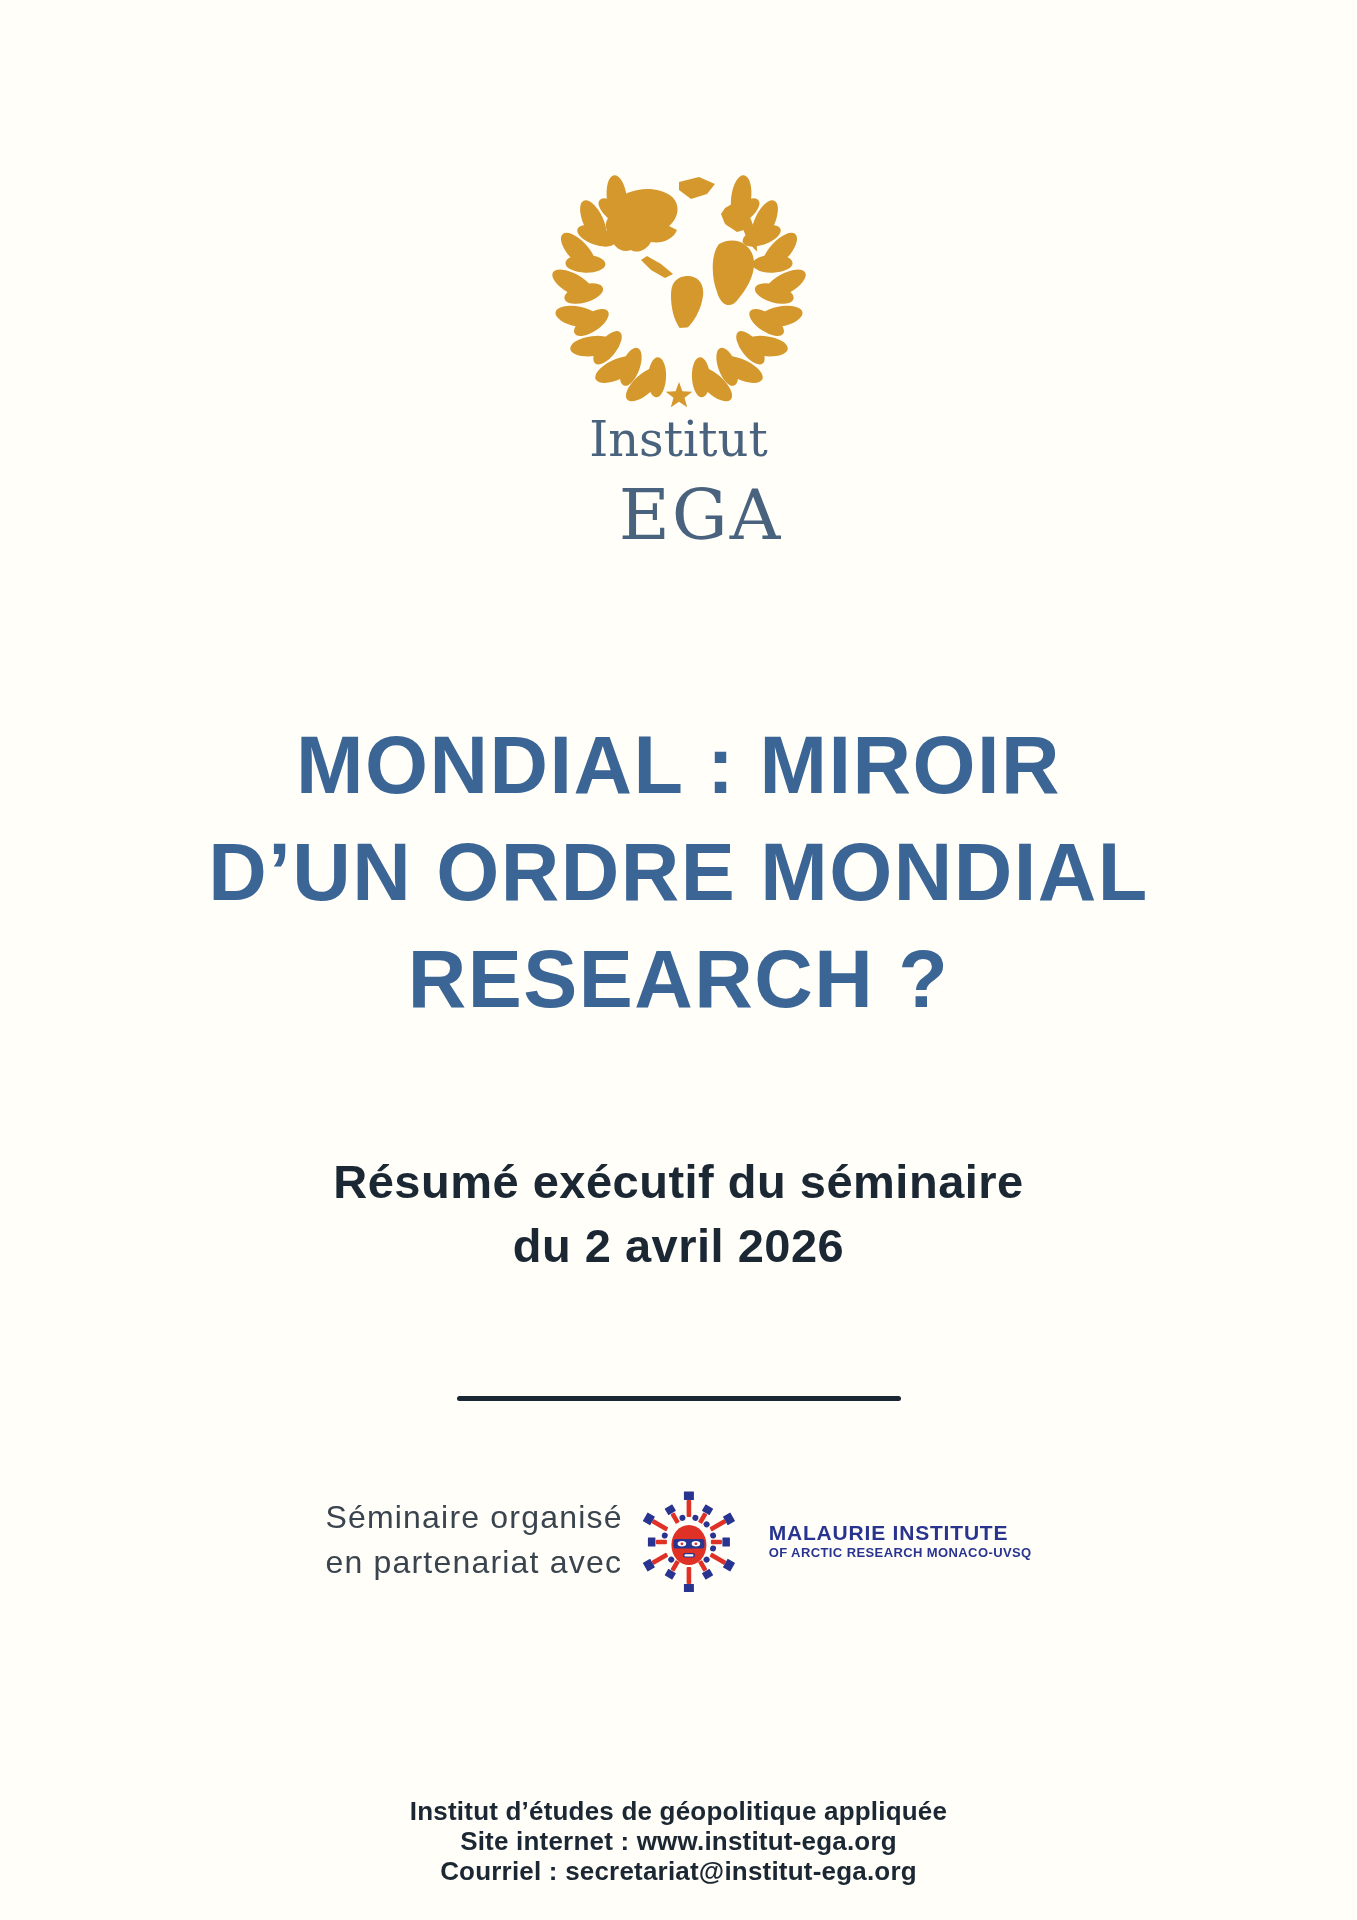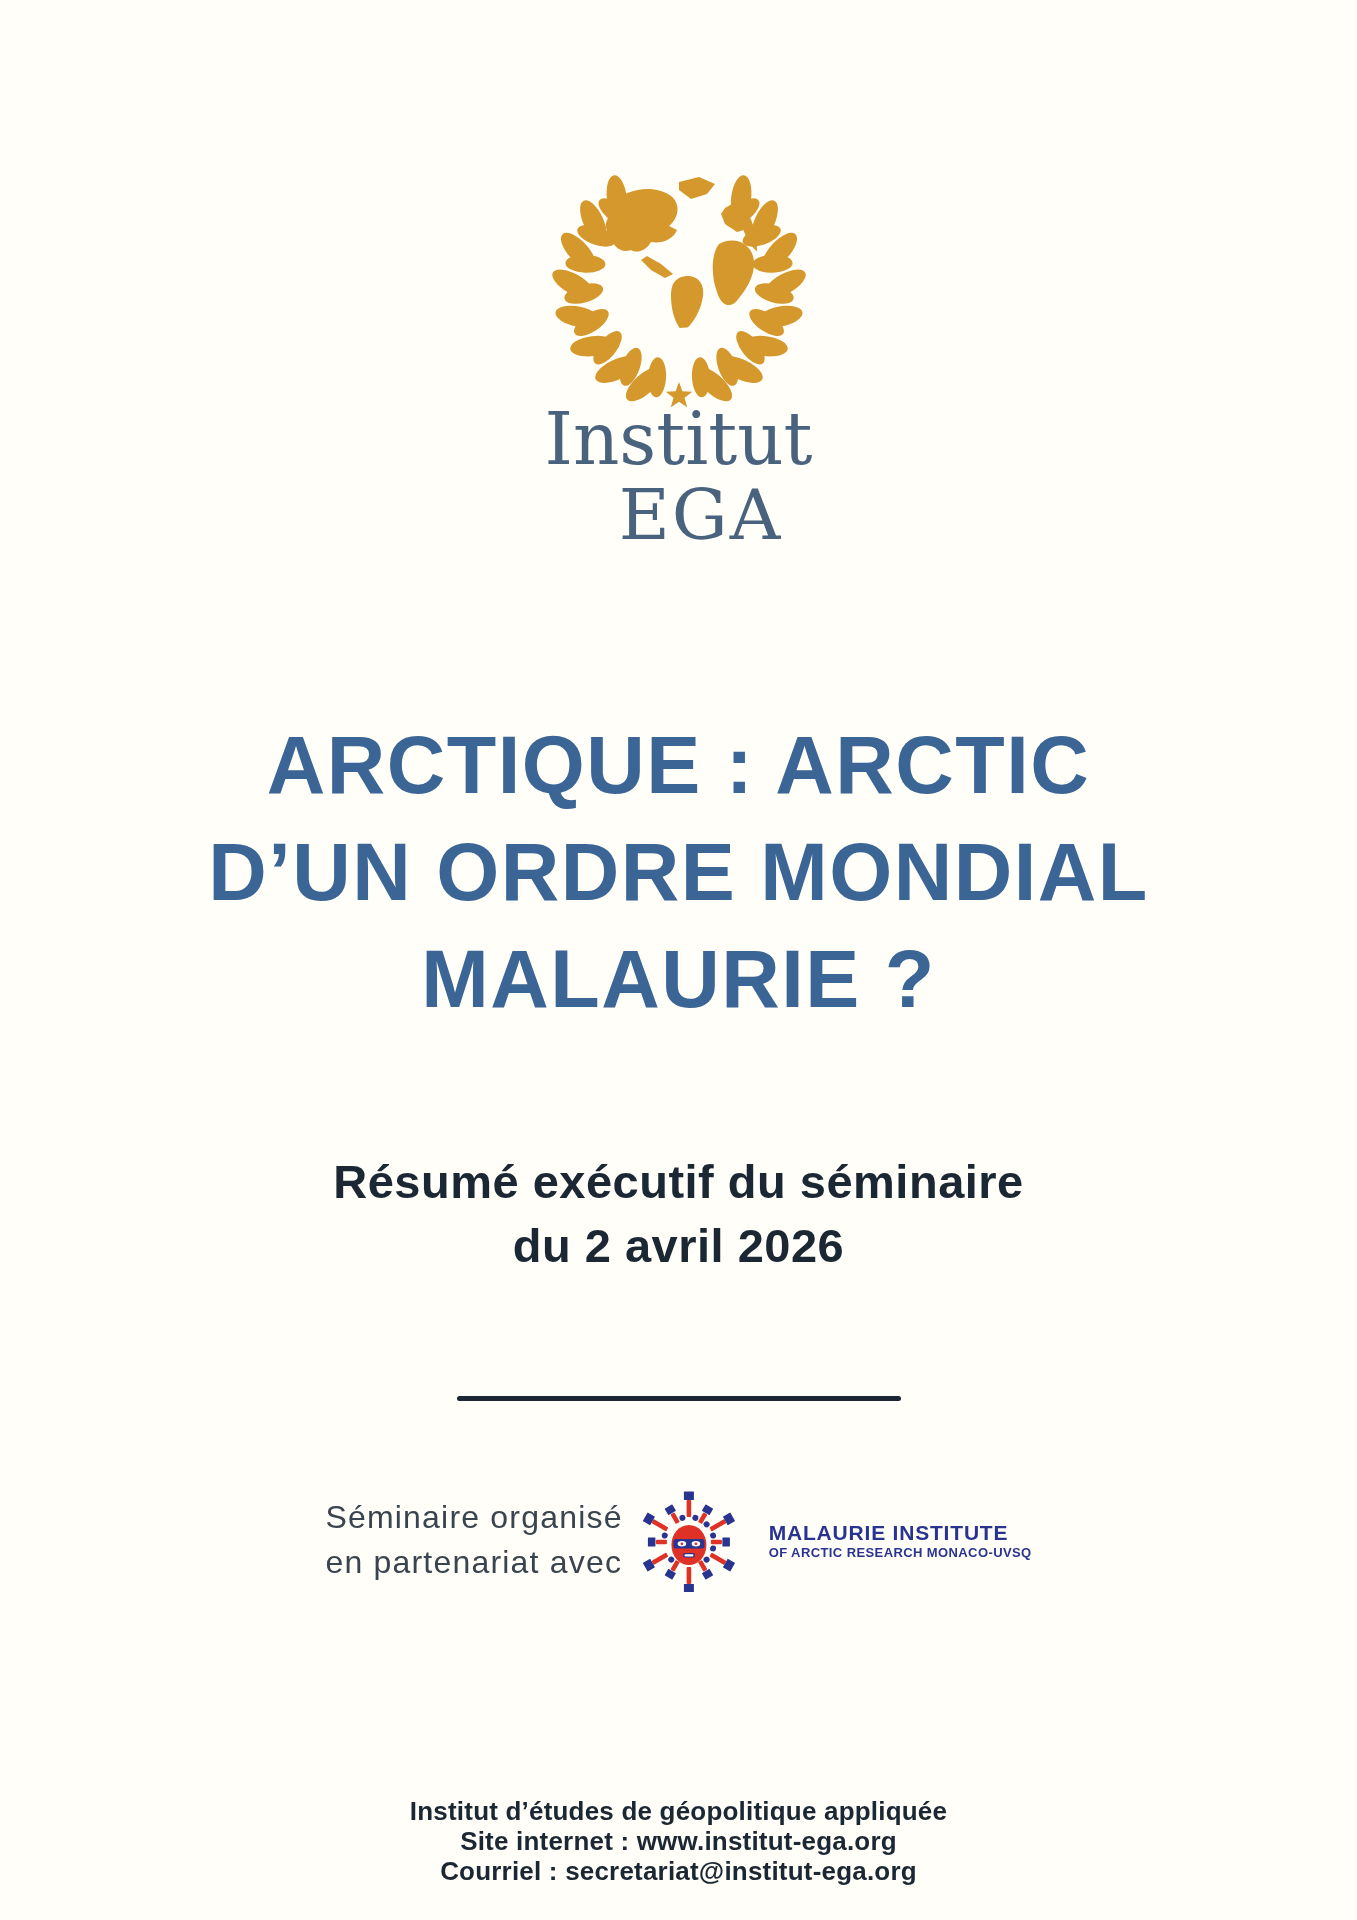--- a/index.html
+++ b/index.html
@@ -11,21 +11,21 @@
     font-family: "Liberation Sans", sans-serif;
   }
   .abs-center { position: absolute; left: 0; width: 100%; text-align: center; }
 
   
   .emblem { position: absolute; top: 138px; left: 50%; transform: translateX(-50%); }
   .gold { fill: var(--gold, #D5982C); }
 
   
   .brand { top: 402px; color: var(--brand-blue, #49637E); font-family: "DejaVu Serif", "Liberation Serif", serif; }
-  .brand-line1 { font-size: 72px; line-height: 74px; }
+  .brand-line1 { font-size: 48px; line-height: 74px; }
   .brand-line2 { font-size: 70px; line-height: 78px; letter-spacing: 2px; padding-left: 44px; }
 
   
   .title { top: 712px; color: var(--title-blue, #3B6595); font-weight: bold; font-size: 81px; line-height: 107px; letter-spacing: 1.5px; margin: 0; }
 
   
   .subtitle { top: 1150px; color: var(--ink, #1B2732); font-weight: bold; font-size: 47px; line-height: 64px; letter-spacing: 0.5px; margin: 0; }
 
   
   .divider { position: absolute; top: 1396px; left: 50%; transform: translateX(-50%); width: 444px; height: 5px; border-radius: 3px; background: var(--ink, #1B2732); }
@@ -94,23 +94,23 @@
 
     <polygon class="gold" points="150,244 153.4,253.3 163.3,253.7 155.5,259.8 158.2,269.3 150,263.8 141.8,269.3 144.5,259.8 136.7,253.7 146.6,253.3"></polygon>
   </svg>
 
   <div class="abs-center brand">
     <div class="brand-line1">Institut</div>
     <div class="brand-line2">EGA</div>
   </div>
 
   <h1 class="abs-center title">
-    <div>ARCTIQUE : ARCTIC</div>
+    <div>MONDIAL : MIROIR</div>
     <div>D’UN ORDRE MONDIAL</div>
-    <div>MALAURIE ?</div>
+    <div>RESEARCH ?</div>
   </h1>
 
   <h2 class="abs-center subtitle">
     <div>Résumé exécutif du séminaire</div>
     <div>du 2 avril 2026</div>
   </h2>
 
   <div class="divider"></div>
 
   <div class="partner">

